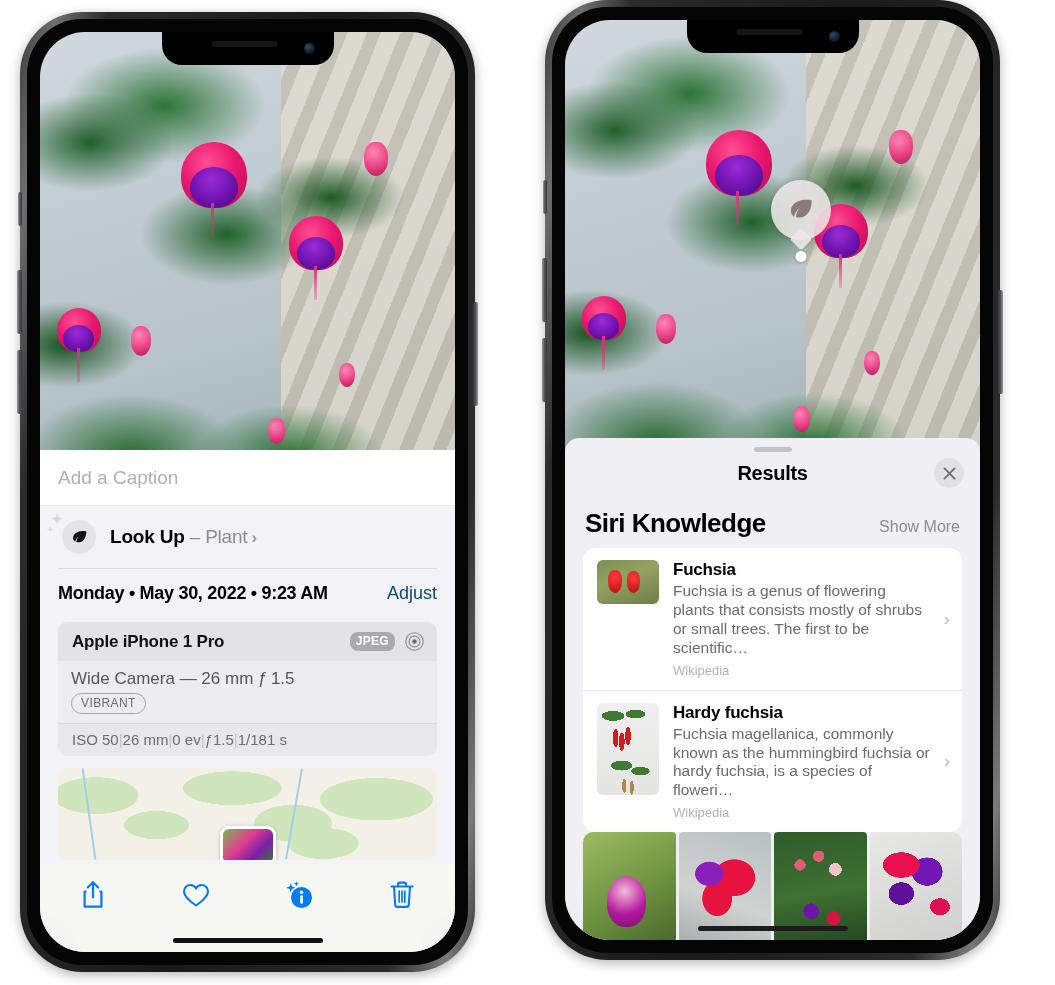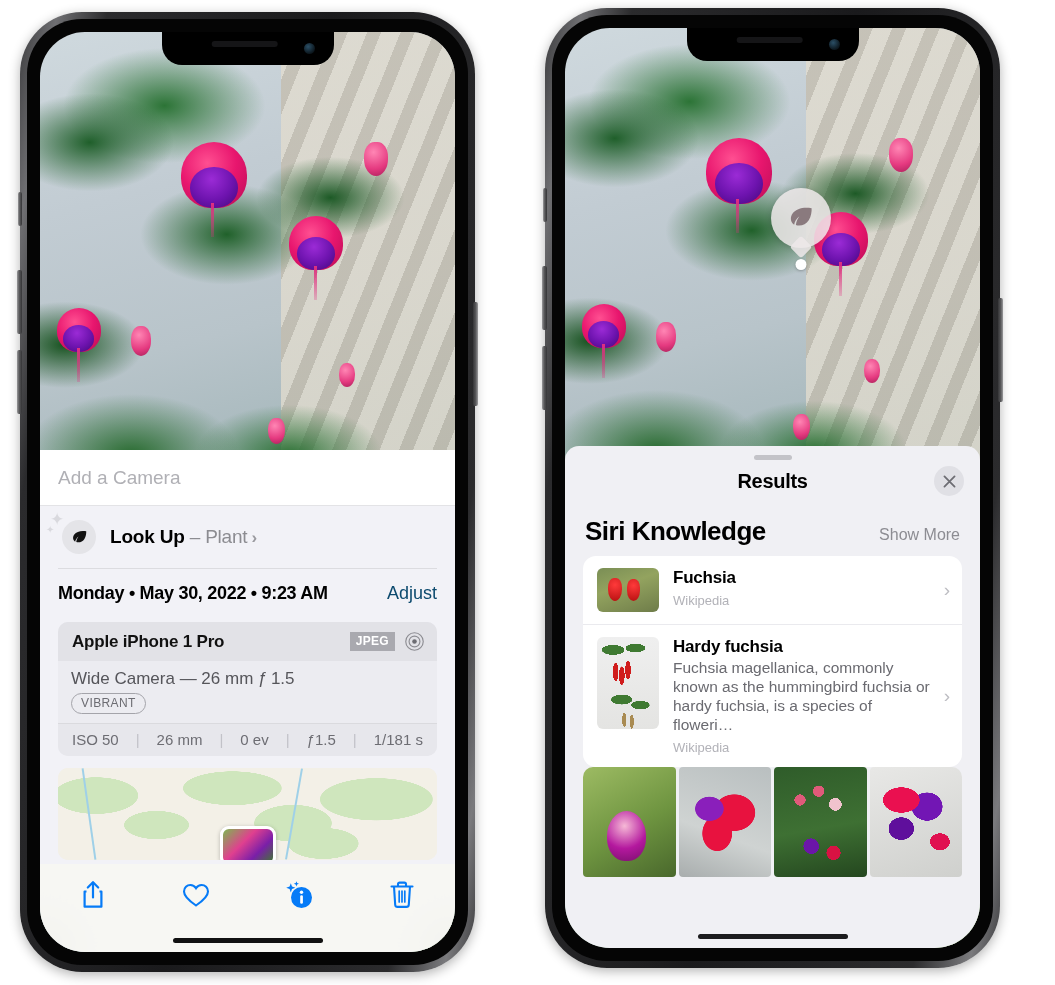--- a/index.html
+++ b/index.html
@@ -13,21 +13,21 @@
 
   
   .phone {
     position: absolute;
     width: 455px; height: 960px;
     border-radius: 62px;
     background: linear-gradient(100deg,#3a3a3c 0%,#6f6f72 6%,#2b2b2d 14%,#1a1a1c 50%,#2b2b2d 86%,#7a7a7d 95%,#39393b 100%);
     box-shadow: 0 3px 12px rgba(0,0,0,.30);
   }
   .phone.left  { left: 20px;  top: 12px; }
-  .phone.right { left: 545px; top: 8px; }
+  .phone.right { left: 545px; top: 0; }
 
   .bezel {
     position: absolute; inset: 7px;
     border-radius: 55px;
     background: #050505;
   }
   .screen {
     position: absolute; inset: 13px;
     border-radius: 45px;
     overflow: hidden;
@@ -174,33 +174,33 @@
   }
   .cam-head {
     display: flex; align-items: center; justify-content: space-between;
     padding: 9px 12px 9px 14px;
     background: #e2e2e7;
   }
   .cam-model { font-size: 17px; font-weight: 700; color: #111; letter-spacing: -.2px; }
   .cam-head-right { display: flex; align-items: center; gap: 9px; }
   .jpeg-badge {
     background: #a9a9af; color: #fff; font-size: 12px; font-weight: 700;
-    padding: 2px 6px 3px; border-radius: 0; letter-spacing: .3px;
+    padding: 2px 6px 3px; border-radius: 8px; letter-spacing: .3px;
   }
   .aperture-icon { width: 21px; height: 21px; }
   .cam-body { padding: 8px 13px 9px; background: #ececf1; }
   .cam-line1 { font-size: 17px; color: #55555a; }
   .cam-line2row { display: flex; align-items: center; justify-content: space-between; margin-top: 4px; }
   .cam-line2 { font-size: 17px; color: #55555a; }
   .vibrant-pill {
     border: 1px solid #a4a4aa; color: #6c6c72; font-size: 12px;
     padding: 2px 9px 3px; border-radius: 11px; letter-spacing: .4px;
   }
   .exif-row {
-    display: flex; align-items: center; justify-content: space-between;
+    display: flex; align-items: center; 
     padding: 7px 14px 8px; background: #e7e7ec;
     border-top: 1px solid #dadade;
   }
   .exif-item { font-size: 15px; color: #6d6d73; }
   .exif-sep { color: #c2c2c8; font-size: 15px; }
 
   .map-card {
     margin: 12px 18px 0;
     height: 92px; border-radius: 10px; overflow: hidden; position: relative;
     background: #f2efe6;
@@ -391,21 +391,21 @@
           </div>
           <div class="budd" style="left:22%;top:32%;width:20px;height:30px"></div>
           <div class="budd" style="left:55%;top:42%;width:17px;height:26px"></div>
           <div class="budd" style="left:78%;top:12%;width:24px;height:34px"></div>
           <div class="budd" style="left:72%;top:36%;width:16px;height:24px"></div>
         </div>
 
         <div class="info-sheet">
 
           <div class="caption-row">
-            <span class="caption-placeholder">Add a Camera</span>
+            <span class="caption-placeholder">Add a Caption</span>
           </div>
 
           <div class="lookup-row">
             <div class="leaf-circle">
               <span class="sparkle">✦</span>
               <span class="sparkle small">✦</span>
               <svg width="19" height="19" viewBox="0 0 24 24">
                 <path d="M20.5 4.2C14 3 8.2 4.6 5.4 8.2c-2.5 3.2-1.7 7.4 1.1 9.1.5-2.6 2-5 4.3-6.7-1.6 2-2.6 4.4-2.9 7 3.5 1.4 8.1-.3 10.3-3.8 2-3.2 2.4-6.9 2.3-9.6z" fill="#111"></path>
               </svg>
             </div>
@@ -577,20 +577,21 @@
             <span class="section-title">Siri Knowledge</span>
             <span class="show-more">Show More</span>
           </div>
 
           <div class="kcard">
 
             <div class="krow">
               <div class="kthumb wide t1"></div>
               <div class="kbody">
                 <div class="ktitle">Fuchsia</div>
+                <div class="kdesc">Fuchsia is a genus of flowering plants that consists mostly of shrubs or small trees. The first to be scientific…</div>
                 <div class="ksrc">Wikipedia</div>
               </div>
               <span class="kchev">›</span>
             </div>
 
             <div class="krow">
               <div class="kthumb tall t2">
                 <div class="leafy"></div>
                   <div class="reds"></div>
               </div>

